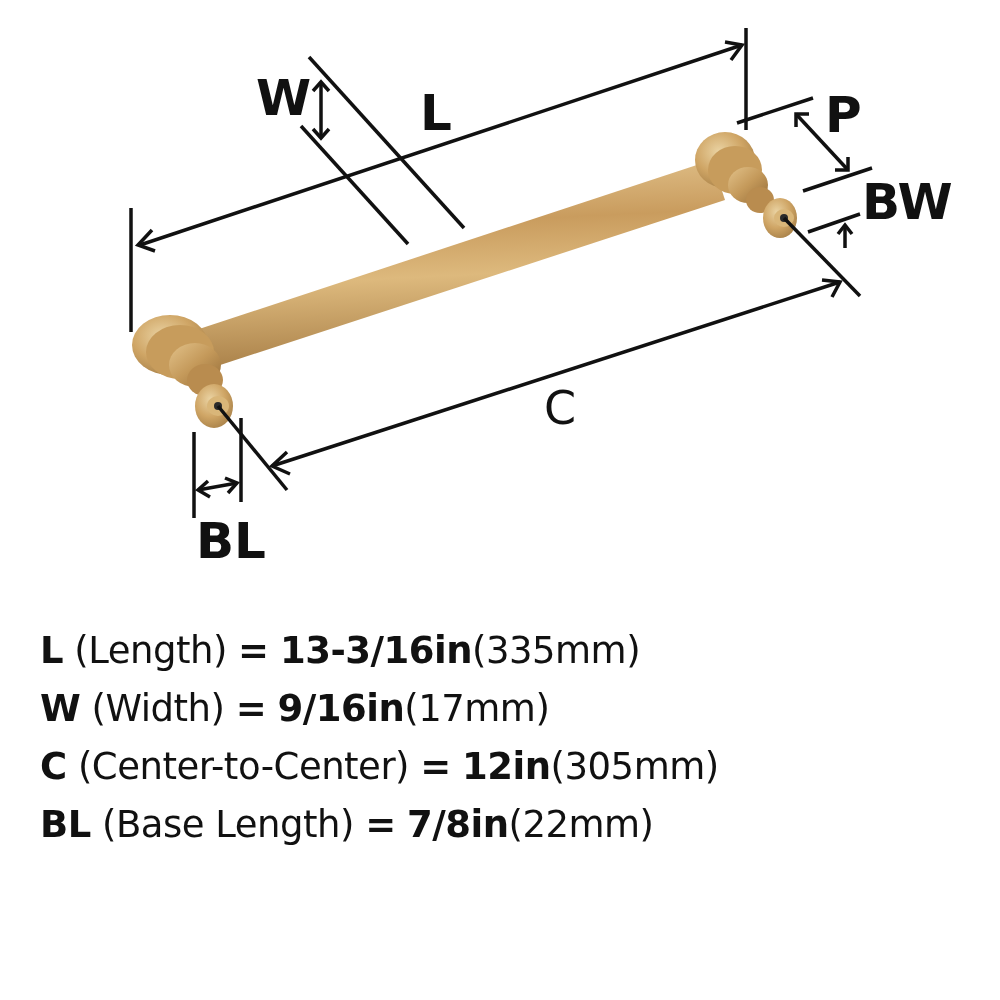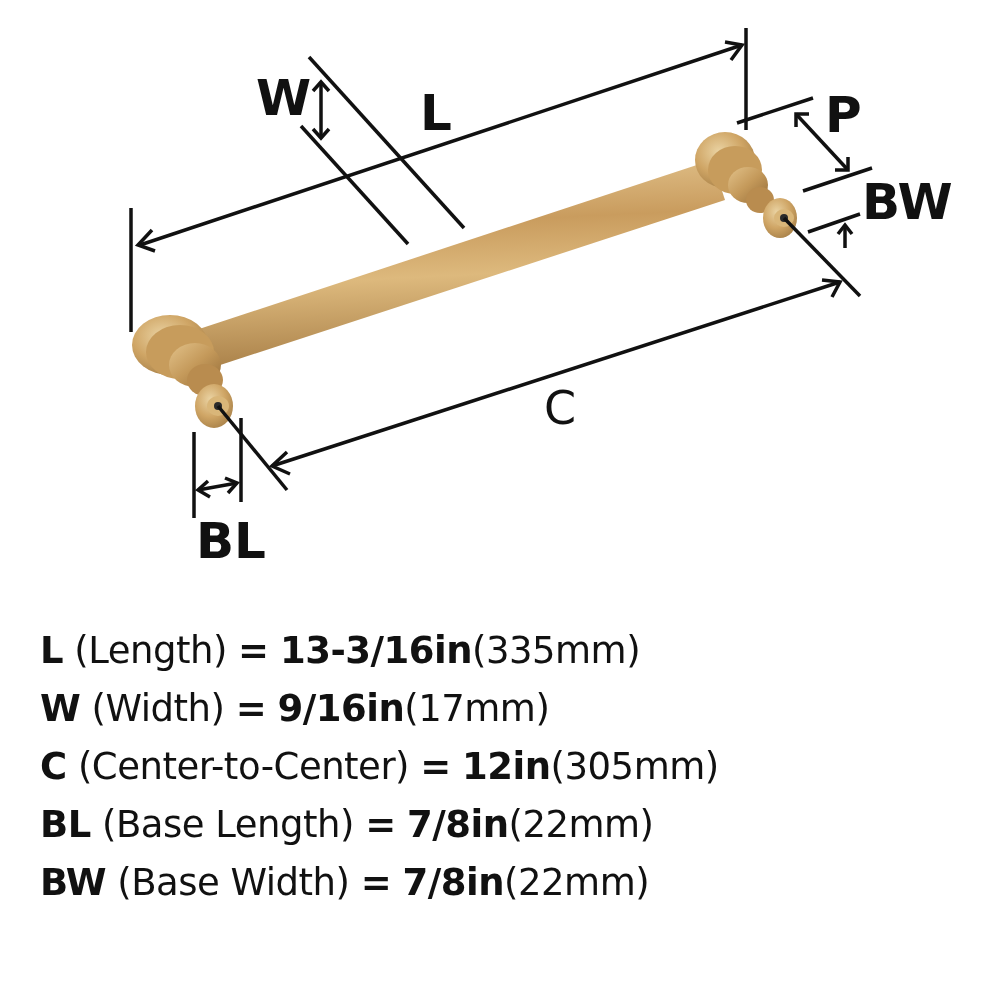--- a/index.html
+++ b/index.html
@@ -127,19 +127,13 @@
     <span class="spec-desc">(Center-to-Center)</span>
     <span class="spec-eq">=</span>
     <span class="spec-in">12in</span><span class="spec-mm">(305mm)</span>
   </div>
   <div class="spec-row">
     <span class="spec-key">BL</span>
     <span class="spec-desc">(Base Length)</span>
     <span class="spec-eq">=</span>
     <span class="spec-in">7/8in</span><span class="spec-mm">(22mm)</span>
   </div>
-  <div class="spec-row">
-    <span class="spec-key">BW</span>
-    <span class="spec-desc">(Base Width)</span>
-    <span class="spec-eq">=</span>
-    <span class="spec-in">7/8in</span><span class="spec-mm">(22mm)</span>
-  </div>
 </div>
 
 </body></html>

